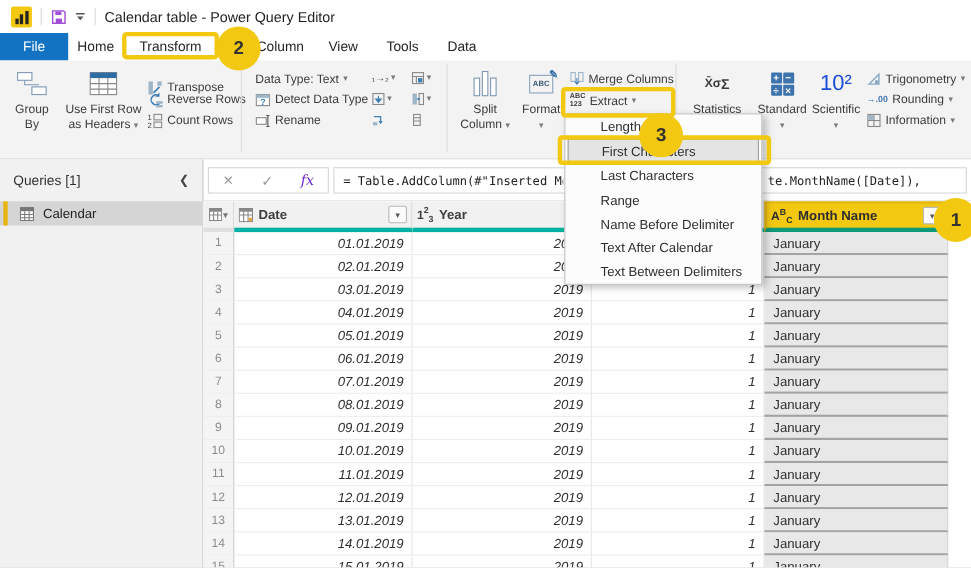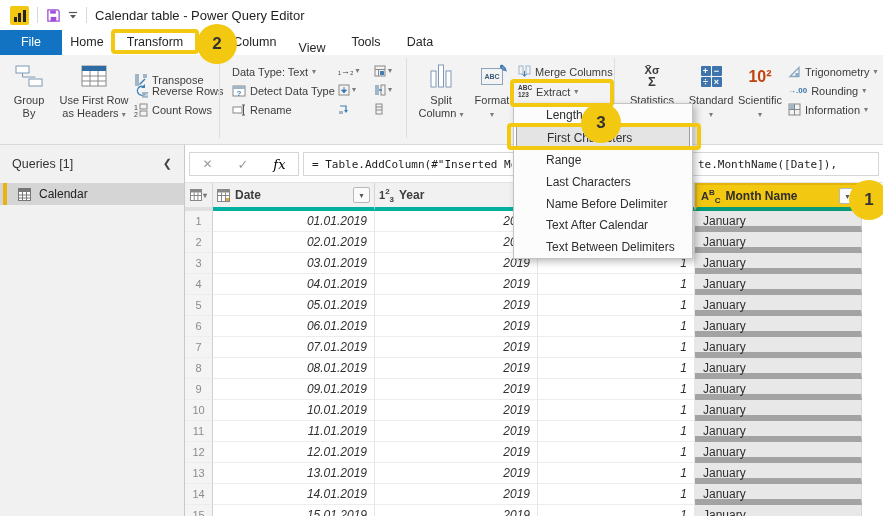--- a/index.html
+++ b/index.html
@@ -16,50 +16,50 @@
   .pbi i:nth-child(1){height:5px;} .pbi i:nth-child(2){height:9px;} .pbi i:nth-child(3){height:12px;}
   .tsep { width:1px; height:16px; background:#d8d8d8; margin:0 8px; }
   .qat { display:flex; align-items:center; gap:7px; }
   .wtitle { font-size:13px; color:#1f1f1f; }
 
   
   .tabbar { position:absolute; left:0; top:30px; width:883px; height:25px; background:#fff; display:flex; }
   .tab { height:25px; line-height:25px; text-align:center; font-size:12.5px; color:#262626; cursor:default; }
   .tab.file { width:62px; background:#1173C2; color:#fff; }
   .tab.home{width:50px;} .tab.transform{width:86px;} .tab.addcol{width:88px;}
-  .tab.view{width:52px;margin-top:6px;} .tab.tools{width:56px;} .tab.help{width:52px;}
+  .tab.view{width:52px;} .tab.tools{width:56px;} .tab.help{width:52px;}
 
   
   .ribbon { position:absolute; left:0; top:55px; width:883px; height:90px; background:#f3f3f3;
             border-bottom:1px solid #d9d9d9; font-size:11px; color:#3c3c3c; }
   .rsep { position:absolute; top:3px; width:1px; height:80px; background:#dcdcdc; }
   .rbig { position:absolute; top:6px; text-align:center; line-height:13px; }
   .rbig .ic { height:30px; display:flex; align-items:center; justify-content:center; margin-bottom:3px; }
   .rsmall { position:absolute; height:17px; display:flex; align-items:center; gap:4px; white-space:nowrap; }
   .car { color:#7a7a7a; font-size:8px; }
   .rglabel { position:absolute; top:71px; text-align:center; font-size:11px; color:#5a5a5a;margin-top:32px; }
   .mini { position:absolute; display:flex; align-items:center; gap:2px; height:15px; font-size:9px; }
   .sicon { display:inline-flex; align-items:center; justify-content:center; }
 
-  .stat-ico { display:flex; flex-direction:column; line-height:11px; font-weight:bold; color:#3b3b3b; font-size:11px; }
+  .stat-ico { display:flex; flex-direction:row; line-height:11px; font-weight:bold; color:#3b3b3b; font-size:11px; }
   .std-ico { display:grid; grid-template-columns:10px 10px; gap:1px; }
   .std-ico b { width:10px; height:10px; background:#3e74ad; color:#fff; font-size:9px; line-height:10px;
                text-align:center; font-weight:bold; border-radius:1px; }
-  .sci-ico { font-size:16px; font-weight:bold; color:#c2410c; }
+  .sci-ico { font-size:20px; font-weight:normal; color:#1d4ed8; }
   .ext-ico { display:flex; flex-direction:column; font-size:6.5px; font-weight:bold; line-height:6.5px; color:#3c3c3c; }
   .fmt-ico { font-size:7px; font-weight:bold; border:1px solid #8aa4bd; padding:1px 2px; color:#3c5a78; position:relative; }
   .fmt-ico em { position:absolute; right:-6px; top:-7px; font-style:normal; color:#3e74ad; font-size:10px; }
 
   
   .fbar { position:absolute; left:185px; top:145px; width:698px; height:38px; background:#fff;
           border-bottom:1px solid #e3e3e3; }
   .fbtns { position:absolute; left:4px; top:7px; width:110px; height:24px; border:1px solid #d6d6d6;
            background:#fff; display:flex; align-items:center; justify-content:space-around; }
   .fbtns .x { color:#9a9a9a; font-size:12px; } .fbtns .ck { color:#9a9a9a; font-size:13px; }
-  .fbtns .fx { font-family:"DejaVu Serif", serif; font-style:italic; font-size:13px; color:#000000; }
+  .fbtns .fx { font-family:"DejaVu Serif", serif; font-style:italic; font-size:13px; color:#6d28d9; }
   .finput { position:absolute; left:118px; top:7px; width:576px; height:24px; border:1px solid #d6d6d6;
             background:#fff; font-family:"DejaVu Sans Mono", monospace; font-size:11px; color:#1e1e1e; }
   .ftext-l { position:absolute; left:8px; top:5px; max-width:200px; overflow:hidden; white-space:nowrap; }
   .ftext-r { position:absolute; left:394px; top:5px; white-space:nowrap; }
 
   
   .qpanel { position:absolute; left:0; top:145px; width:185px; height:371px; background:#f1f1f1;
             border-right:1px solid #c9c9c9; }
   .qhead { display:flex; align-items:flex-start; padding:12px 12px 0 12px; font-size:12.5px; color:#333; }
   .qhead .col { margin-left:auto; font-size:11px; color:#444; }
@@ -85,21 +85,21 @@
           font-size:8px; color:#555; font-weight:normal; }
   .trow { display:flex; height:21px; }
   .tc { border-right:1px solid #e6e6e6; border-bottom:1px solid #ededed; font-size:12px;
         line-height:20px; color:#2f2f2f; }
   .c-num { width:28px; background:#f4f4f4; color:#8b8b8b; font-size:11px; text-align:center;
            border-right:1px solid #cfcfcf; }
   .c-date { width:162px; font-style:italic; text-align:right; padding-right:7px; }
   .c-year { width:163px; font-style:italic; text-align:right; padding-right:7px; }
   .c-month { width:157px; font-style:italic; text-align:right; padding-right:7px; }
   .c-mn { width:167px; background:#e8e8e8; padding-left:8px; border-right:1px solid #d8d8d8;
-          border-bottom:6px solid #a3a3a3; }
+          border-bottom:2px solid #a3a3a3; }
 
   
   .dmenu { position:absolute; left:513px; top:103px; width:180px; height:156px; background:#fcfcfc;
            border:1px solid #c3c3c3; box-shadow:3px 3px 7px rgba(0,0,0,0.25); z-index:50;
            display:flex; flex-direction:column; }
   .mi { flex:1; display:flex; align-items:center; padding-left:32px; font-size:12px; color:#2f2f2f; }
   .mi.hl { background:#e4e4e4; border:1px solid #9e9e9e; margin:0 2px; padding-left:30px; }
 
   
   .ybox { position:absolute; border:4px solid #F2C811; border-radius:4px; z-index:70; pointer-events:none; }
@@ -547,22 +547,22 @@
           <div class="tc c-year">2019</div>
           <div class="tc c-month">1</div>
           <div class="tc c-mn">January</div>
         </div>
       </div>
   </div>
 
   <div class="dmenu" id="extract-menu">
       <div class="mi">Length</div>
       <div class="mi hl">First Characters</div>
+      <div class="mi">Last Characters</div>
       <div class="mi">Range</div>
-      <div class="mi">Last Characters</div>
       <div class="mi">Name Before Delimiter</div>
       <div class="mi">Text After Calendar</div>
       <div class="mi">Text Between Delimiters</div>
     </div>
 
   <div class="ybox" id="hl-transform"></div>
   <div class="ybox" id="hl-extract"></div>
   <div class="ybox" id="hl-first"></div>
   <div class="badge" id="badge-2">2</div>
   <div class="badge" id="badge-3">3</div>

